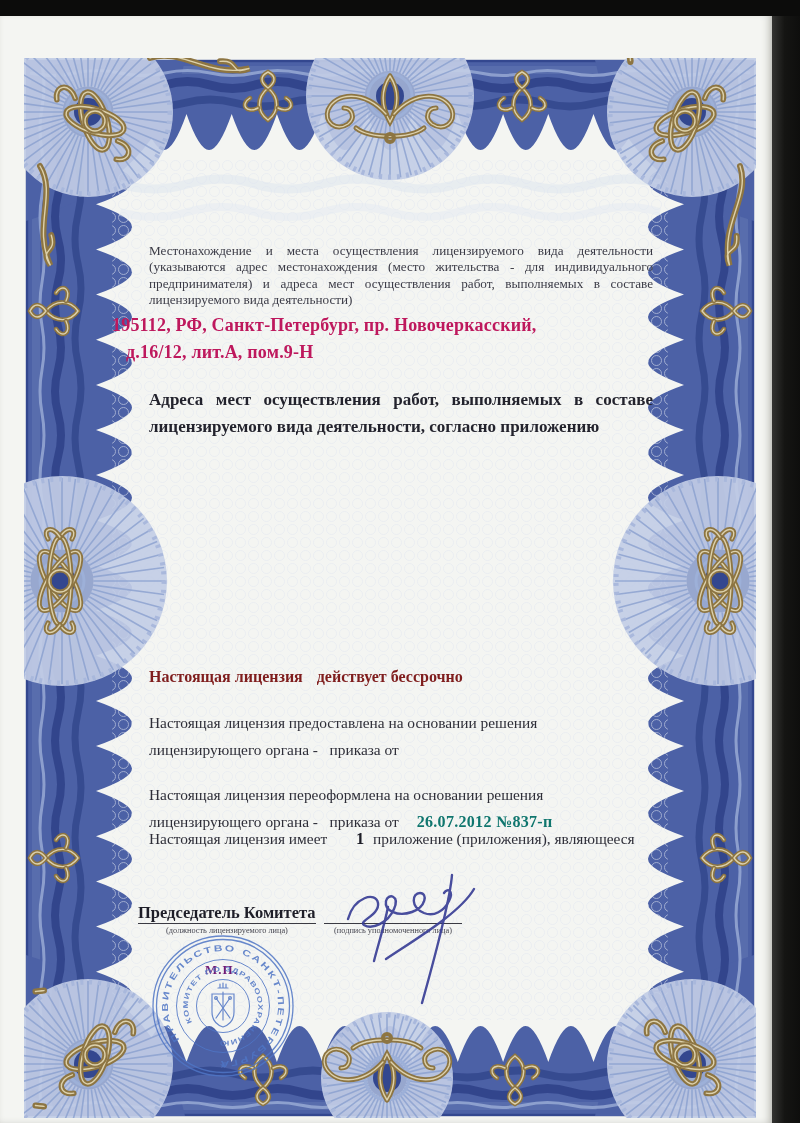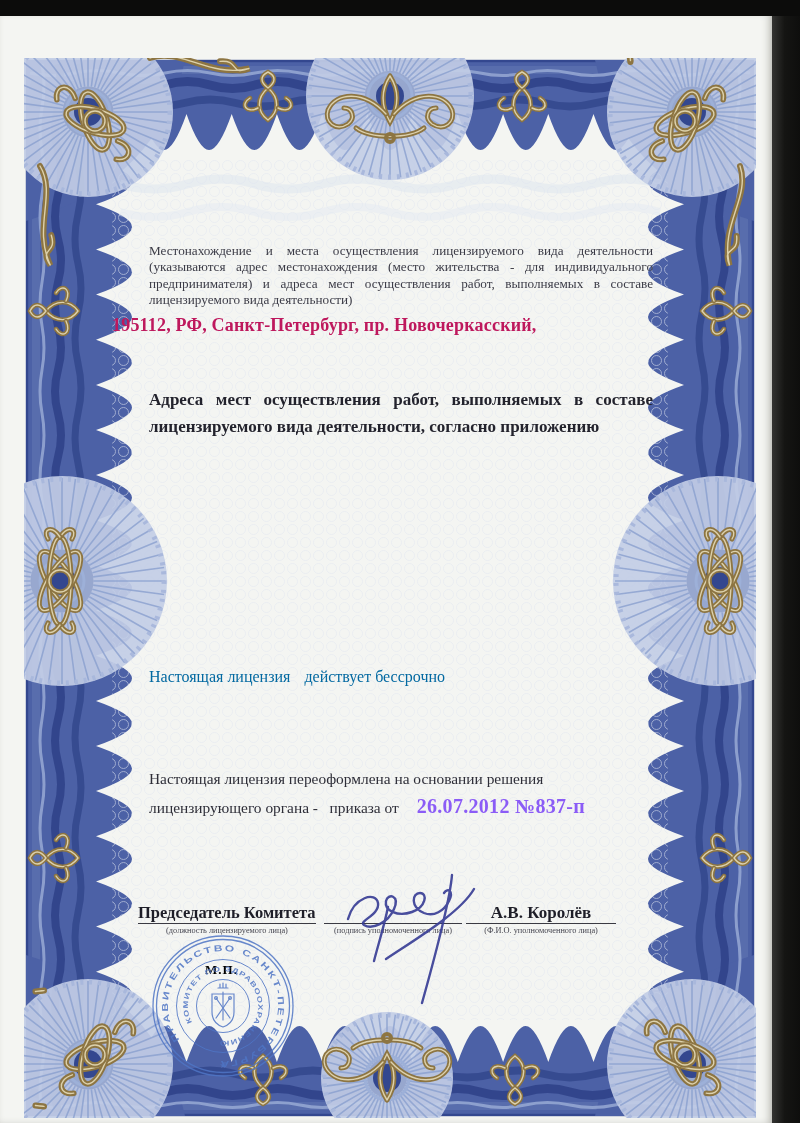--- a/index.html
+++ b/index.html
@@ -14,41 +14,41 @@
   .border-svg{position:absolute;left:0;top:0;}
   .content{position:absolute;inset:0;color:#2c2c34;}
   .abs{position:absolute;}
   .jus{text-align:justify;}
   .prewrap{white-space:pre-wrap;}
 
   .field-note{left:149px;top:227px;width:504px;font-size:13.2px;line-height:16.3px;color:#3b3b46;margin:0;}
   .address{left:112px;top:296px;width:560px;font-size:18px;line-height:27px;font-weight:bold;color:#be185d;letter-spacing:.2px;}
   .address .addr2{margin-left:14px;}
   .works-note{left:149px;top:370px;width:504px;font-size:17px;line-height:27px;font-weight:bold;color:#23232d;margin:0;}
-  .validity{left:149px;top:652px;font-size:16px;font-weight:normal;color:#0369a1;}
+  .validity{left:149px;top:652px;font-size:16px;font-weight:bold;color:#7f1d1d;}
   .validity .gap{display:inline-block;width:14px;}
   .clause{left:149px;top:0;width:540px;font-size:15.4px;line-height:26.5px;color:#2e2e38;}
   .granted{top:694px;}
-  .reissued{top:750px;}
-  .order-no{font-size:20px;font-weight:bold;color:#8b5cf6;margin-left:18px;letter-spacing:.3px;}
+  .reissued{top:766px;}
+  .order-no{font-size:16px;font-weight:bold;color:#0f766e;margin-left:18px;letter-spacing:.3px;}
   .attach{left:149px;top:810px;width:540px;font-size:15.4px;line-height:26px;color:#2e2e38;}
   .att-prefix{display:inline-block;width:198px;}
   .att-count{display:inline-block;width:26px;text-align:center;font-weight:bold;font-size:16.5px;color:#1d1d26;}
 
   .sig-col{top:886px;}
   .sig-col1{left:138px;width:178px;}
   .sig-col2{left:324px;width:138px;}
   .sig-col3{left:466px;width:150px;}
   .sig-line{height:21px;border-bottom:1.2px solid #3a3a42;display:flex;align-items:flex-end;}
   .sig-col1 .sig-line{justify-content:flex-start;}
   .sig-col3 .sig-line{justify-content:center;}
   .sig-title{font-size:16.5px;font-weight:bold;color:#1e1e28;white-space:nowrap;}
   .sig-name{font-size:17px;font-weight:bold;color:#1e1e28;white-space:nowrap;}
   .sig-note{margin-top:2px;font-size:8.3px;color:#45454f;text-align:center;white-space:nowrap;}
-  .mp{left:205px;top:946px;font-size:13px;font-weight:bold;letter-spacing:1px;color:#000000;}
+  .mp{left:205px;top:946px;font-size:13px;font-weight:bold;letter-spacing:1px;color:#701a75;}
 
   .stamp-svg{position:absolute;left:148px;top:915px;opacity:.85;}
   .stamp-svg text{font-family:"Liberation Sans","DejaVu Sans",sans-serif;font-weight:bold;}
   .sign-svg{position:absolute;left:328px;top:845px;}
 </style>
 </head>
 <body>
 
 <div class="scan">
   <div class="paper">
@@ -740,55 +740,57 @@
           </g>
         </g>
       </svg>
 
     <div class="content">
 
       <p class="abs field-note jus">Местонахождение и места осуществления лицензируемого вида деятельности (указываются адрес местонахождения (место жительства - для индивидуального предпринимателя) и адреса мест  осуществления работ, выполняемых в составе лицензируемого вида деятельности)</p>
 
       <div class="abs address">
         <div>195112, РФ, Санкт-Петербург, пр. Новочеркасский,</div>
+        <div class="addr2">д.16/12, лит.А, пом.9-Н</div>
       </div>
 
       <p class="abs works-note jus">Адреса мест осуществления работ, выполняемых в составе лицензируемого вида деятельности, согласно приложению</p>
 
       <div class="abs validity">
         <span>Настоящая лицензия</span><span class="gap"></span><span>действует бессрочно</span>
       </div>
 
+      <div class="abs clause granted">
+        <span>Настоящая лицензия предоставлена на основании решения</span><br>
+        <span class="prewrap">лицензирующего органа -   приказа от</span>
+      </div>
 
       <div class="abs clause reissued">
         <span>Настоящая лицензия переоформлена на основании решения</span><br>
         <span class="prewrap">лицензирующего органа -   приказа от</span><span class="order-no">26.07.2012 №837-п</span>
       </div>
 
       <div class="abs attach">
+        <div>
+          <span class="att-prefix">Настоящая лицензия имеет</span><span class="att-count">1</span><span>приложение (приложения), являющееся</span>
+        </div>
       </div>
 
       <div class="abs sig-col sig-col1">
         <div class="sig-line">
           <span class="sig-title">Председатель Комитета</span>
         </div>
         <div class="sig-note">(должность лицензируемого лица)</div>
       </div>
 
       <div class="abs sig-col sig-col2">
         <div class="sig-line"></div>
         <div class="sig-note">(подпись уполномоченного лица)</div>
       </div>
 
-      <div class="abs sig-col sig-col3">
-        <div class="sig-line">
-          <span class="sig-name">А.В. Королёв</span>
-        </div>
-        <div class="sig-note">(Ф.И.О. уполномоченного лица)</div>
-      </div>
 
       <div class="abs mp">М.П.</div>
 
       <svg class="stamp-svg" width="150" height="150" viewBox="-75 -75 150 150">
         <defs>
           <path id="outerRing" d="M 0 -55 A 55 55 0 1 1 0 55 A 55 55 0 1 1 0 -55"></path>
           <path id="innerRing" d="M 0 -35 A 35 35 0 1 1 0 35 A 35 35 0 1 1 0 -35"></path>
         </defs>
         <g stroke="#4f75c5" fill="none" stroke-width="1.3">
           <circle r="70"></circle>

